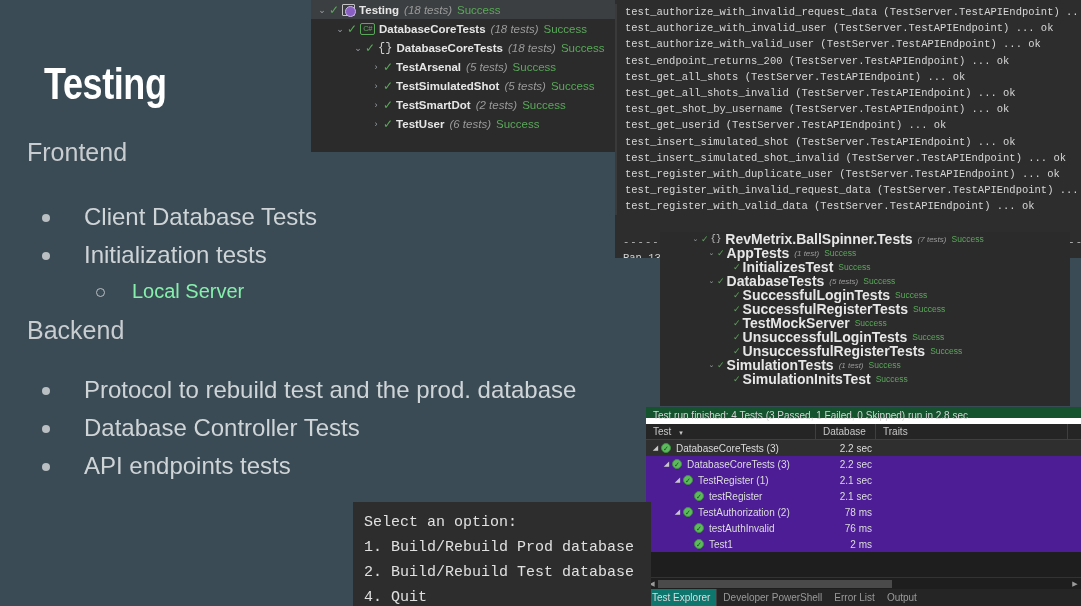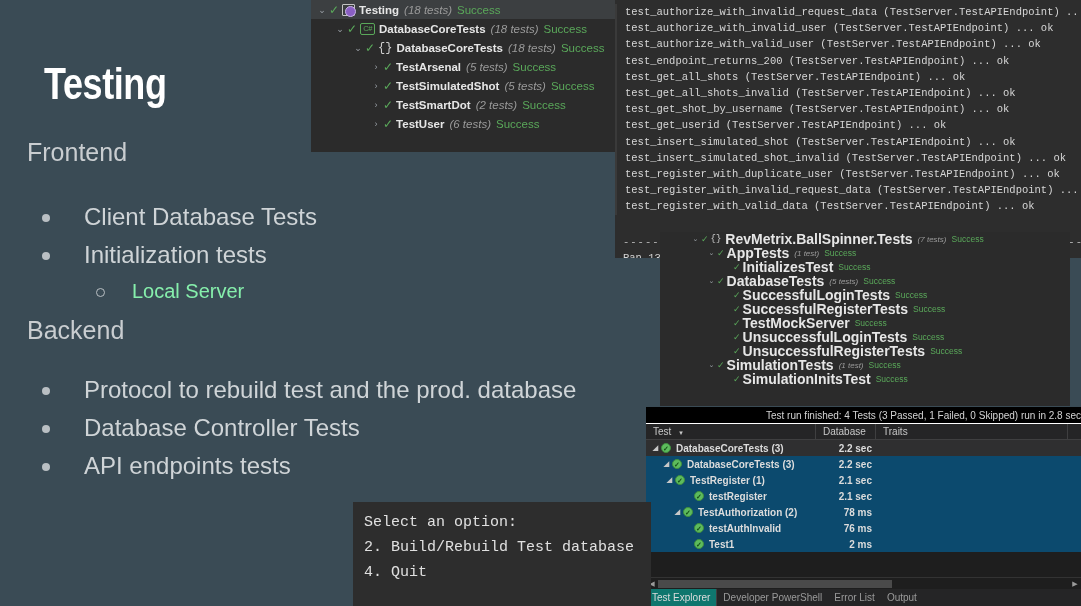--- a/index.html
+++ b/index.html
@@ -137,35 +137,34 @@
   #tree2 .tr-status { font-size: 8.5px; }
 
   
   #explorer {
     left: 646px; top: 407px; width: 435px; height: 199px;
     background: #1e1e1e; color: #d4d4d4;
     font-size: 10px;
   }
   #explorer .ex-status {
     height: 17px; line-height: 17px; padding-left: 7px;
-    background: #000000; color: #d4d4d4; font-size: 10px;
-    border-bottom: 1px solid #ffffff;
+    background: #14532d; color: #d4d4d4; font-size: 10px;
+    border-bottom: 6px solid #ffffff;
     white-space: nowrap;
-    text-align: right;
   }
   #explorer .ex-head {
     display: flex; height: 16px; align-items: center;
     background: #252526; color: #c8c8c8;
     border-bottom: 1px solid #3f3f40; font-size: 10px;
   }
   #explorer .ex-head .c {
     padding-left: 7px; height: 16px; line-height: 16px;
     border-right: 1px solid #3f3f40; white-space: nowrap;
   }
-  #explorer .ex-rows { background: #0c4a6e; font-weight: bold; }
+  #explorer .ex-rows { background: #4c1d95; }
   .ex-row { display: flex; height: 16px; align-items: center; font-size: 10px; white-space: nowrap; }
   .ex-row.sel { background: #2f2f30; }
   .ex-row .cell-test { display: flex; align-items: center; }
   .ex-arrow { color: #c8c8c8; font-size: 7px; width: 11px; text-align: center; flex: 0 0 11px; }
   .ex-dot {
     width: 10px; height: 10px; border-radius: 50%;
     background: #5dbb5d; border: 1px solid #3f8f3f;
     margin-right: 5px; flex: 0 0 auto;
     display: inline-flex; align-items: center; justify-content: center;
     color: #154f15; font-size: 7px; line-height: 1;
@@ -410,21 +409,21 @@
         <div class="ex-row">
           <div class="cell-test" style="width: 170px; padding-left: 15px;">
             <span class="ex-arrow">◢</span>
             <span class="ex-dot">✓</span>
             <span class="ex-name">DatabaseCoreTests (3)</span>
           </div>
           <div class="ex-dur" style="width: 56px;">2.2 sec</div>
           <div style="flex: 1 1 0%;"></div>
         </div>
         <div class="ex-row">
-          <div class="cell-test" style="width: 170px; padding-left: 18px;">
+          <div class="cell-test" style="width: 170px; padding-left: 26px;">
             <span class="ex-arrow">◢</span>
             <span class="ex-dot">✓</span>
             <span class="ex-name">TestRegister (1)</span>
           </div>
           <div class="ex-dur" style="width: 56px;">2.1 sec</div>
           <div style="flex: 1 1 0%;"></div>
         </div>
         <div class="ex-row">
           <div class="cell-test" style="width: 170px; padding-left: 37px;">
             <span class="ex-arrow"></span>
@@ -474,17 +473,18 @@
     <div class="ex-tabs" id="ex-tabs">
         <div class="tab active">Test Explorer</div>
         <div class="tab">Developer PowerShell</div>
         <div class="tab">Error List</div>
         <div class="tab">Output</div>
       </div>
   </div>
 
   <div class="panel" id="leftterm">
       <div class="lline">Select an option:</div>
+      <div class="lline">1. Build/Rebuild Prod database</div>
       <div class="lline">2. Build/Rebuild Test database</div>
       <div class="lline">4. Quit</div>
     </div>
 
 </div>
 
 </body></html>

